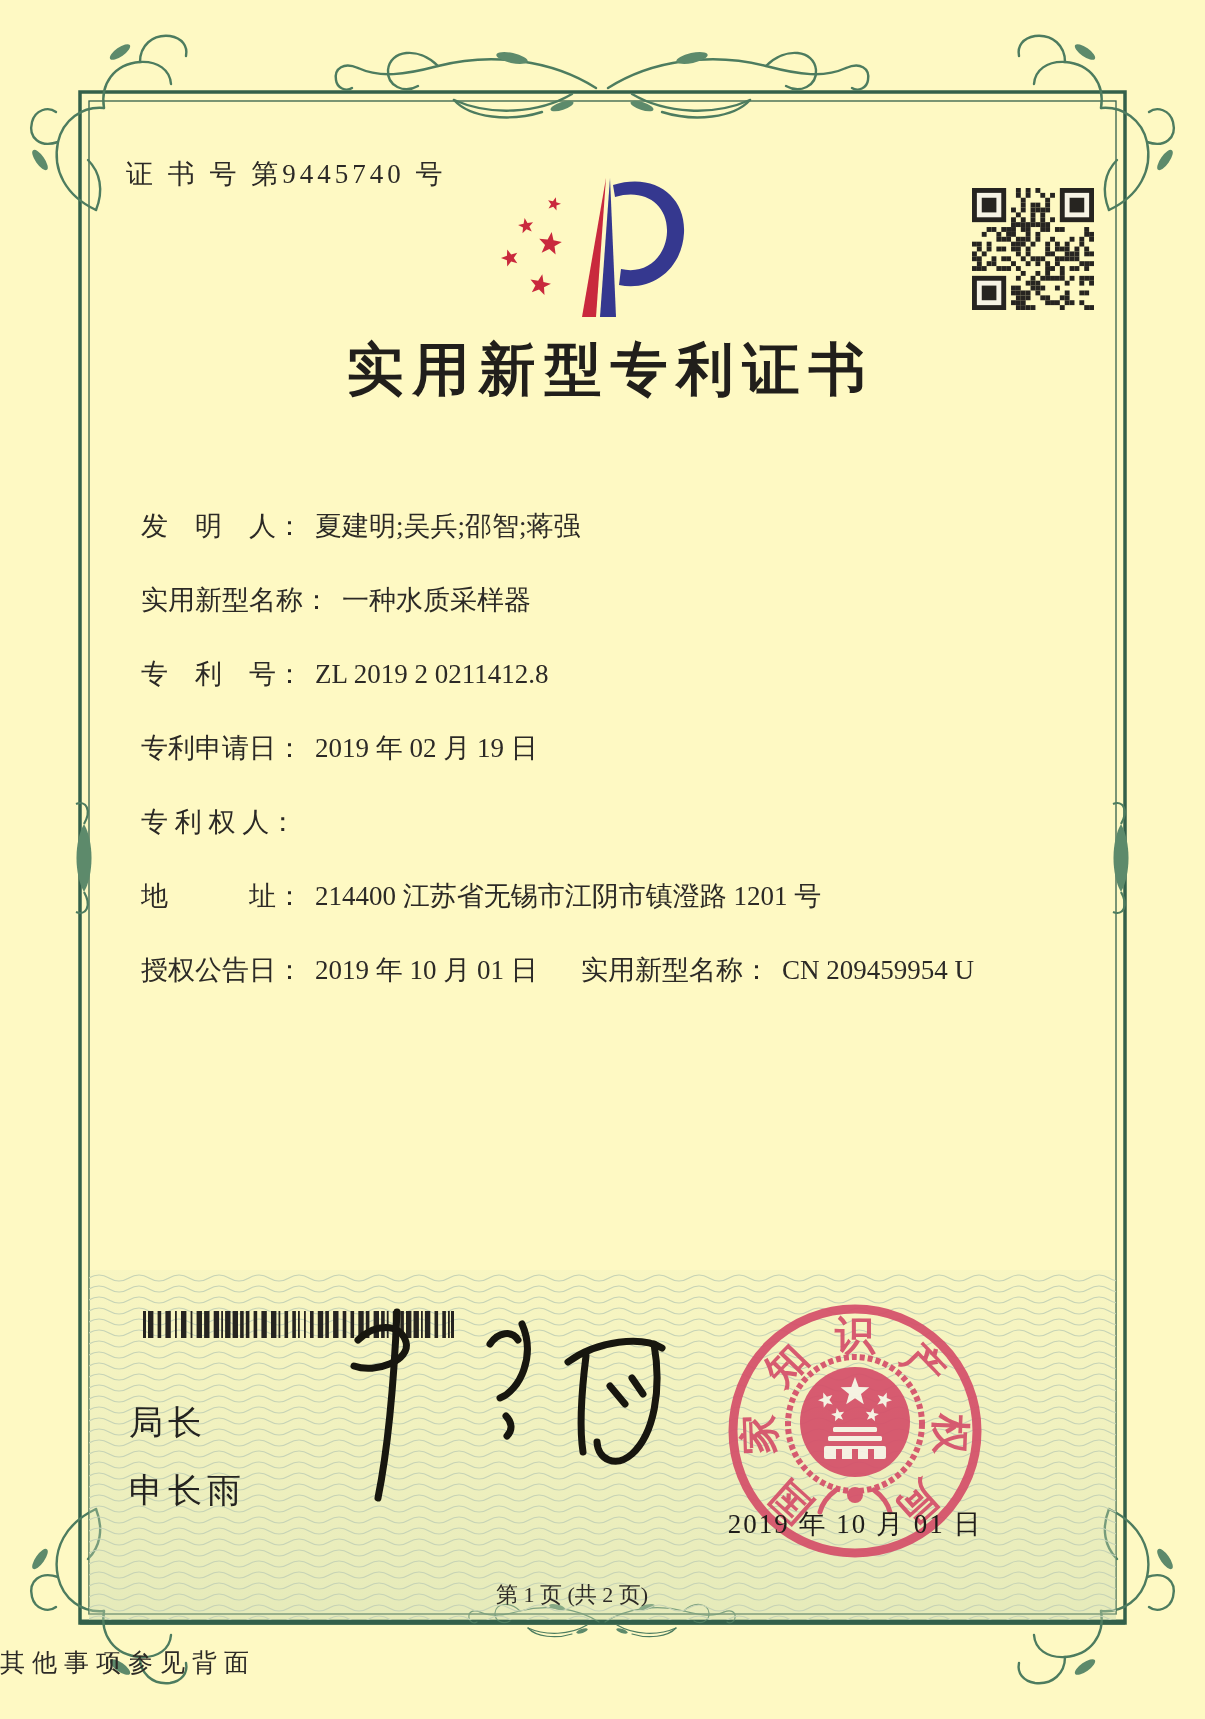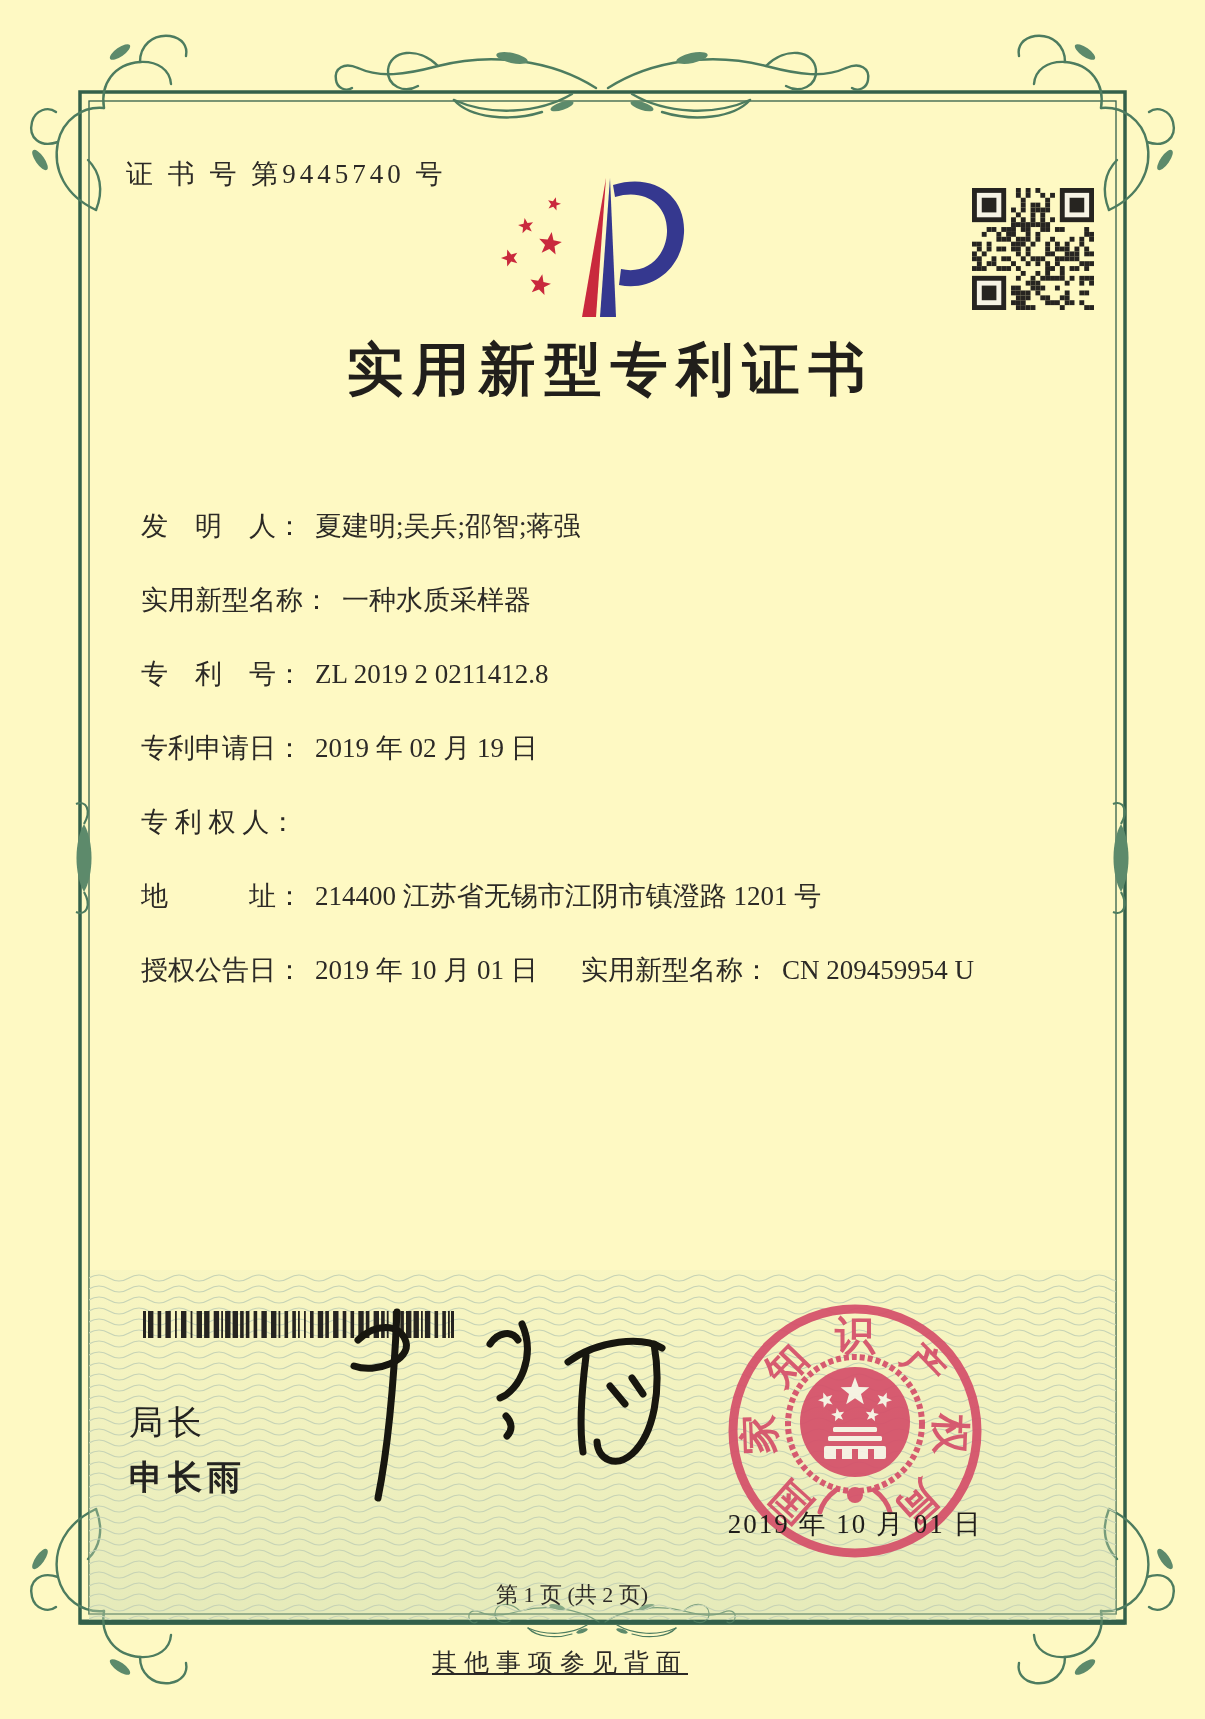--- a/index.html
+++ b/index.html
@@ -22,27 +22,27 @@
   .grant-row { display:flex; height:28px; line-height:28px; white-space:nowrap; }
   .grant-group1 { display:flex; width:440px; }
   .grant-group2 { display:flex; }
   .body-text { position:absolute; left:141px; top:1014px; width:927px; font-size:27px;
     line-height:45.5px; text-align:justify; z-index:3; }
   .body-text p { margin:0; text-indent:2em; }
   .barcode { position:absolute; left:143px; top:1311px; z-index:2; }
   .signature { position:absolute; left:300px; top:1298px; z-index:2; }
   .signer { position:absolute; left:129px; top:1400px; z-index:3;
     font-family:"Liberation Sans","DejaVu Sans",sans-serif; font-size:34px; letter-spacing:5px; color:#242320; }
-  .signer .name { margin-top:9px;font-weight:bold; }
+  .signer .name { margin-top:22px; }
   .seal { position:absolute; left:724px; top:1300px; width:262px; height:262px; z-index:2; opacity:.93; }
   .seal-date { position:absolute; left:724px; top:1506px; width:262px; text-align:center;
     font-size:27px; letter-spacing:2px; color:#1f1d1a; z-index:4; }
   .page-info { position:absolute; left:0; top:1580px; width:1120px; text-align:center; font-size:22px; z-index:3;padding-left:12px; }
-  .back-note { position:absolute; left:0; top:1646px; width:1120px; text-align:center;
-    font-size:25px; letter-spacing:7px; z-index:3;text-decoration:underline; }
+  .back-note { position:absolute; left:0; top:1646px; width:1120px; text-align:left;
+    font-size:25px; letter-spacing:7px; z-index:3; }
 </style>
 </head>
 <body>
 
 <div class="page">
 
   <svg class="frame" width="1205" height="1719" viewBox="0 0 1205 1719">
     <defs>
       <g id="cornerOrn" stroke="#4d7c5f" stroke-width="2.4" fill="none" stroke-linecap="round">
         <path d="M96,210 C66,196 52,170 58,142 C63,120 82,106 104,108"></path>

